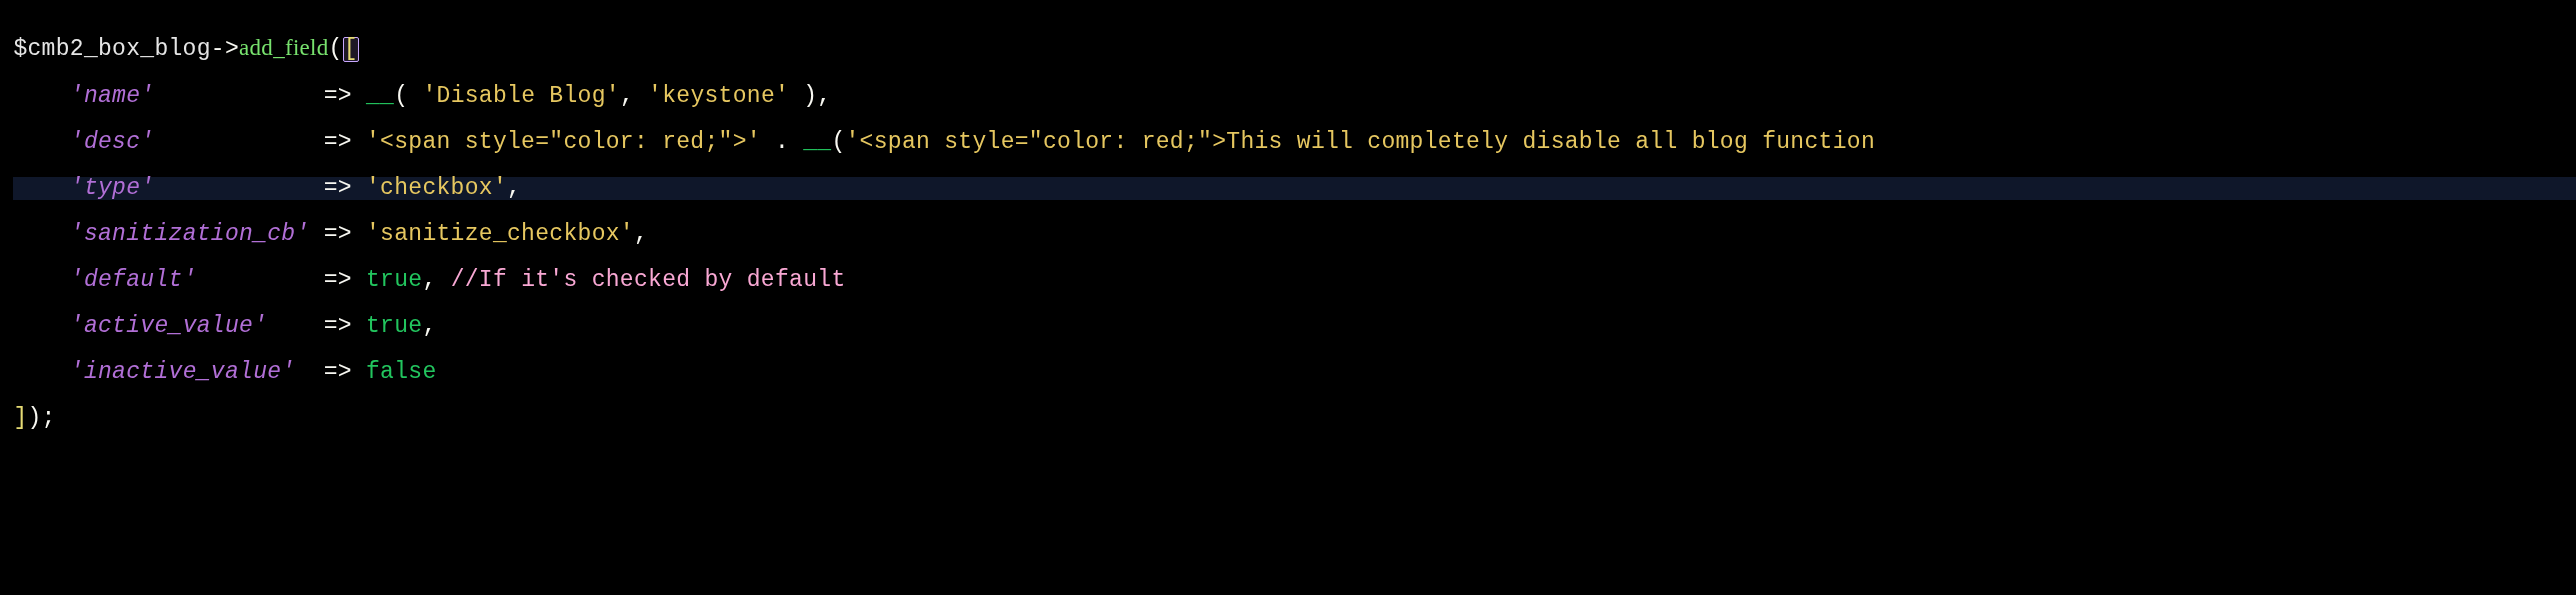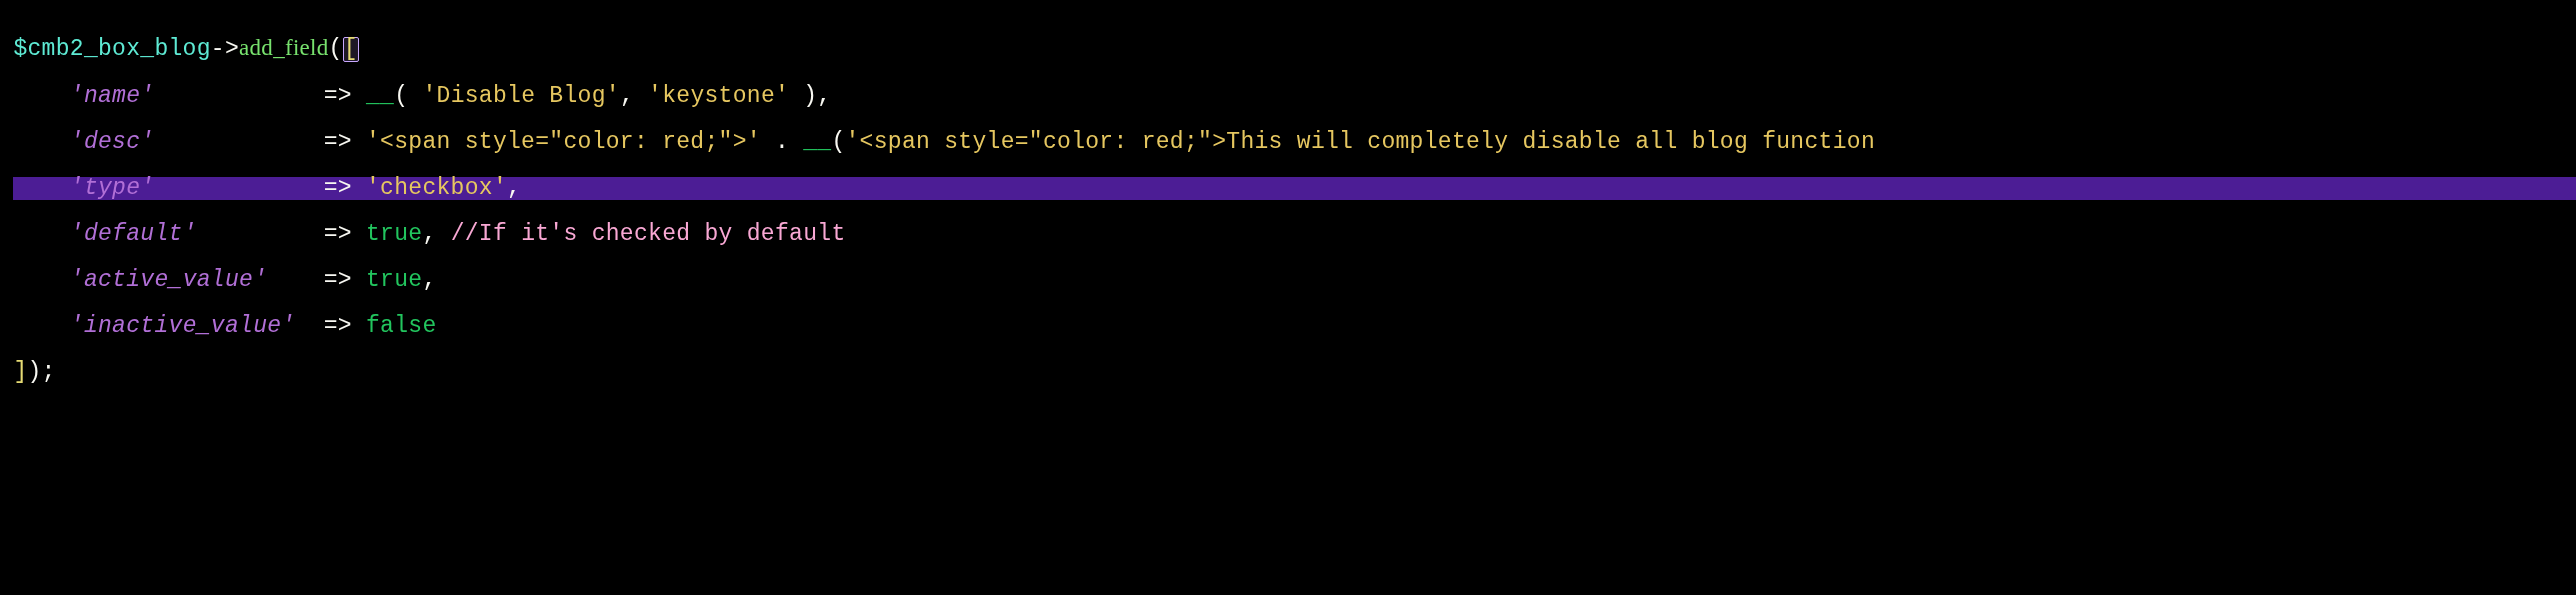--- a/index.html
+++ b/index.html
@@ -15,24 +15,24 @@
   .editor {
     white-space: pre;
     padding: 13.4px 0 0 13.4px;
   }
   .line {
     display: block;
     padding: 0;
     letter-spacing: 0.3px;
   }
   .hl-line {
-    background: #4c1d95;
+    background: #0f172a;
   }
   
-  .t-var     { color: #5eead4; }       
+  .t-var     { color: #e5e5e5; }       
   .t-op      { color: #f8f8f2; }       
   .t-arrow   { color: #f8f8f2; }       
   .t-method  { color: #78e26e; font-family: Liberation Serif, serif; }       
   .t-func    { color: #22c55e; }       
   .t-key     { color: #b16fd6; font-style: italic; }  
   .t-str     { color: #e6c760; }       
   .t-bool    { color: #22c55e; }       
   .t-comment { color: #f9a8d4; }       
   .t-bracket-y { color: #e6db74; }     
 
@@ -48,18 +48,19 @@
   }
 </style>
 </head>
 <body>
 
 <div class="editor">
 <span class="line"><span class="t-var">$cmb2_box_blog</span><span class="t-op">-&gt;</span><span class="t-method">add_field</span><span class="t-op">(</span><span class="cursor-box">[</span></span>
 <span class="line">    <span class="t-key">'name'</span><span>            </span><span class="t-arrow">=&gt;</span><span> </span><span class="t-func">__</span><span class="t-op">( </span><span class="t-str">'Disable Blog'</span><span class="t-op">, </span><span class="t-str">'keystone'</span><span class="t-op"> ),</span></span>
 <span class="line">    <span class="t-key">'desc'</span><span>            </span><span class="t-arrow">=&gt;</span><span> </span><span class="t-str">'&lt;span style="color: red;"&gt;'</span><span class="t-op"> . </span><span class="t-func">__</span><span class="t-op">(</span><span class="t-str">'&lt;span style="color: red;"&gt;This will completely disable all blog function</span></span>
 <span class="line hl-line">    <span class="t-key">'type'</span><span>            </span><span class="t-arrow">=&gt;</span><span> </span><span class="t-str">'checkbox'</span><span class="t-op">,</span></span>
+<span class="line">    <span class="t-key">'sanitization_cb'</span><span> </span><span class="t-arrow">=&gt;</span><span> </span><span class="t-str">'sanitize_checkbox'</span><span class="t-op">,</span></span>
 <span class="line">    <span class="t-key">'default'</span><span>         </span><span class="t-arrow">=&gt;</span><span> </span><span class="t-bool">true</span><span class="t-op">, </span><span class="t-comment">//If it's checked by default</span></span>
 <span class="line">    <span class="t-key">'active_value'</span><span>    </span><span class="t-arrow">=&gt;</span><span> </span><span class="t-bool">true</span><span class="t-op">,</span></span>
 <span class="line">    <span class="t-key">'inactive_value'</span><span>  </span><span class="t-arrow">=&gt;</span><span> </span><span class="t-bool">false</span></span>
 <span class="line"><span class="t-bracket-y">]</span><span class="t-op">);</span></span>
 </div>
 
 
 </body></html>

